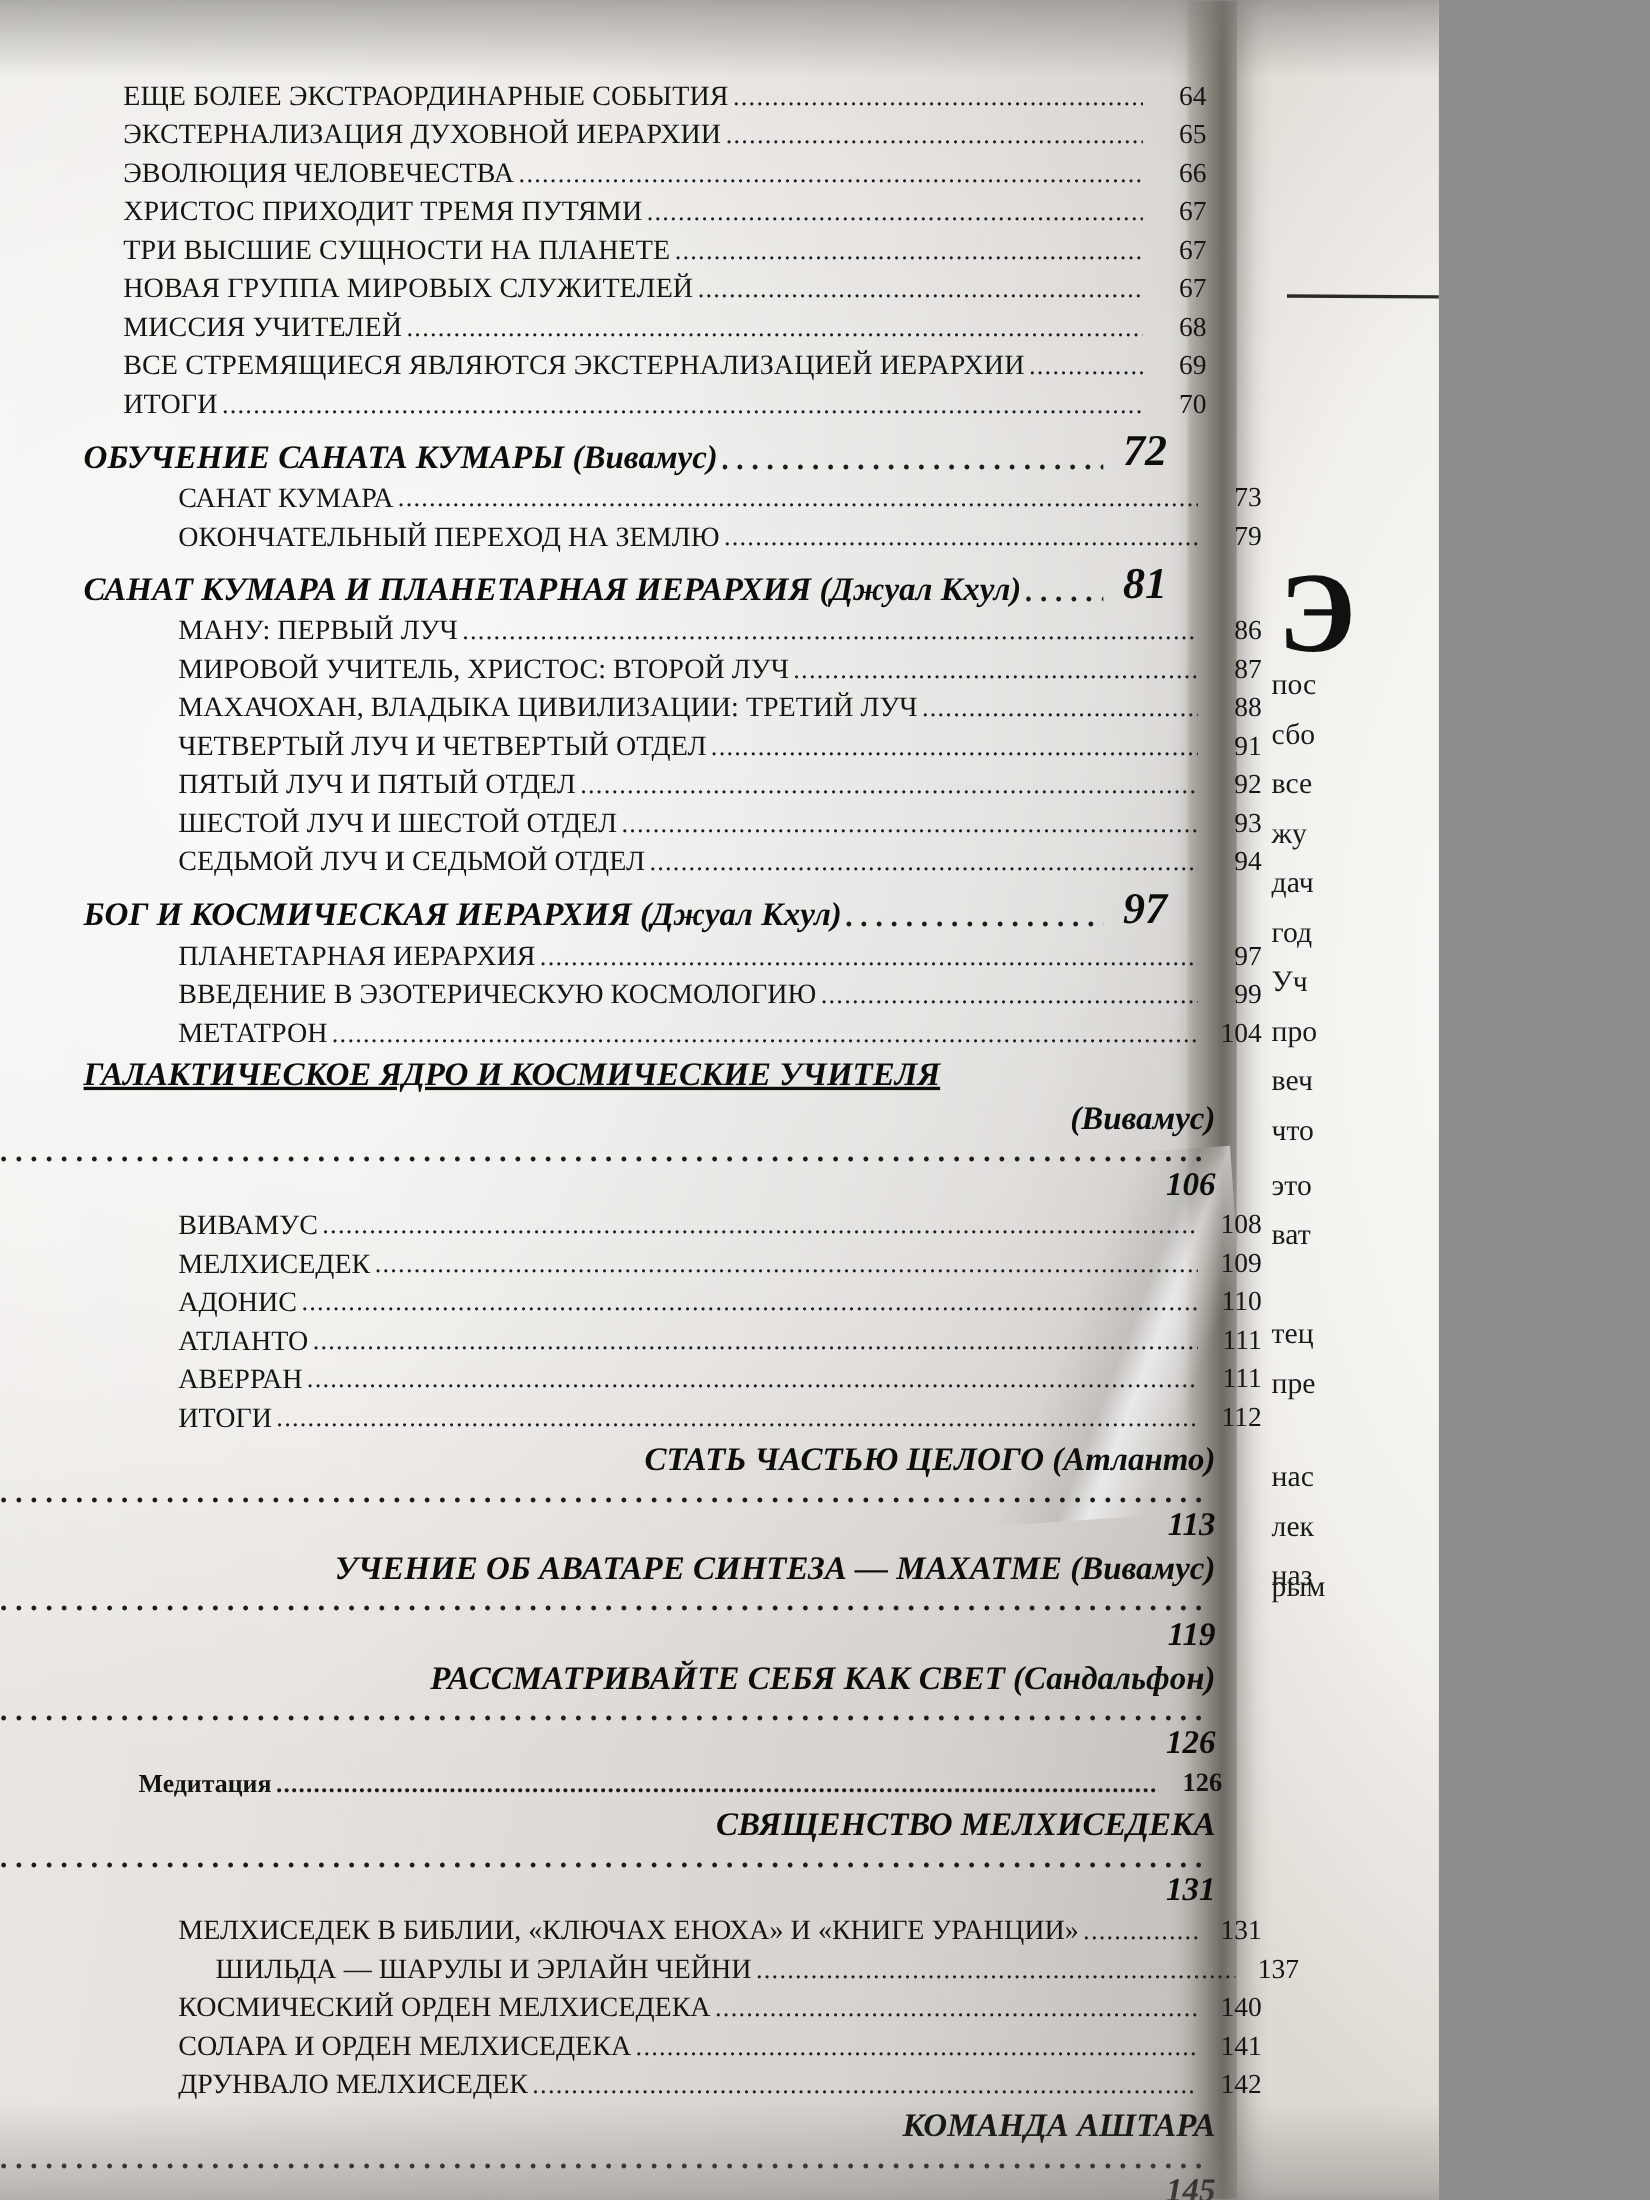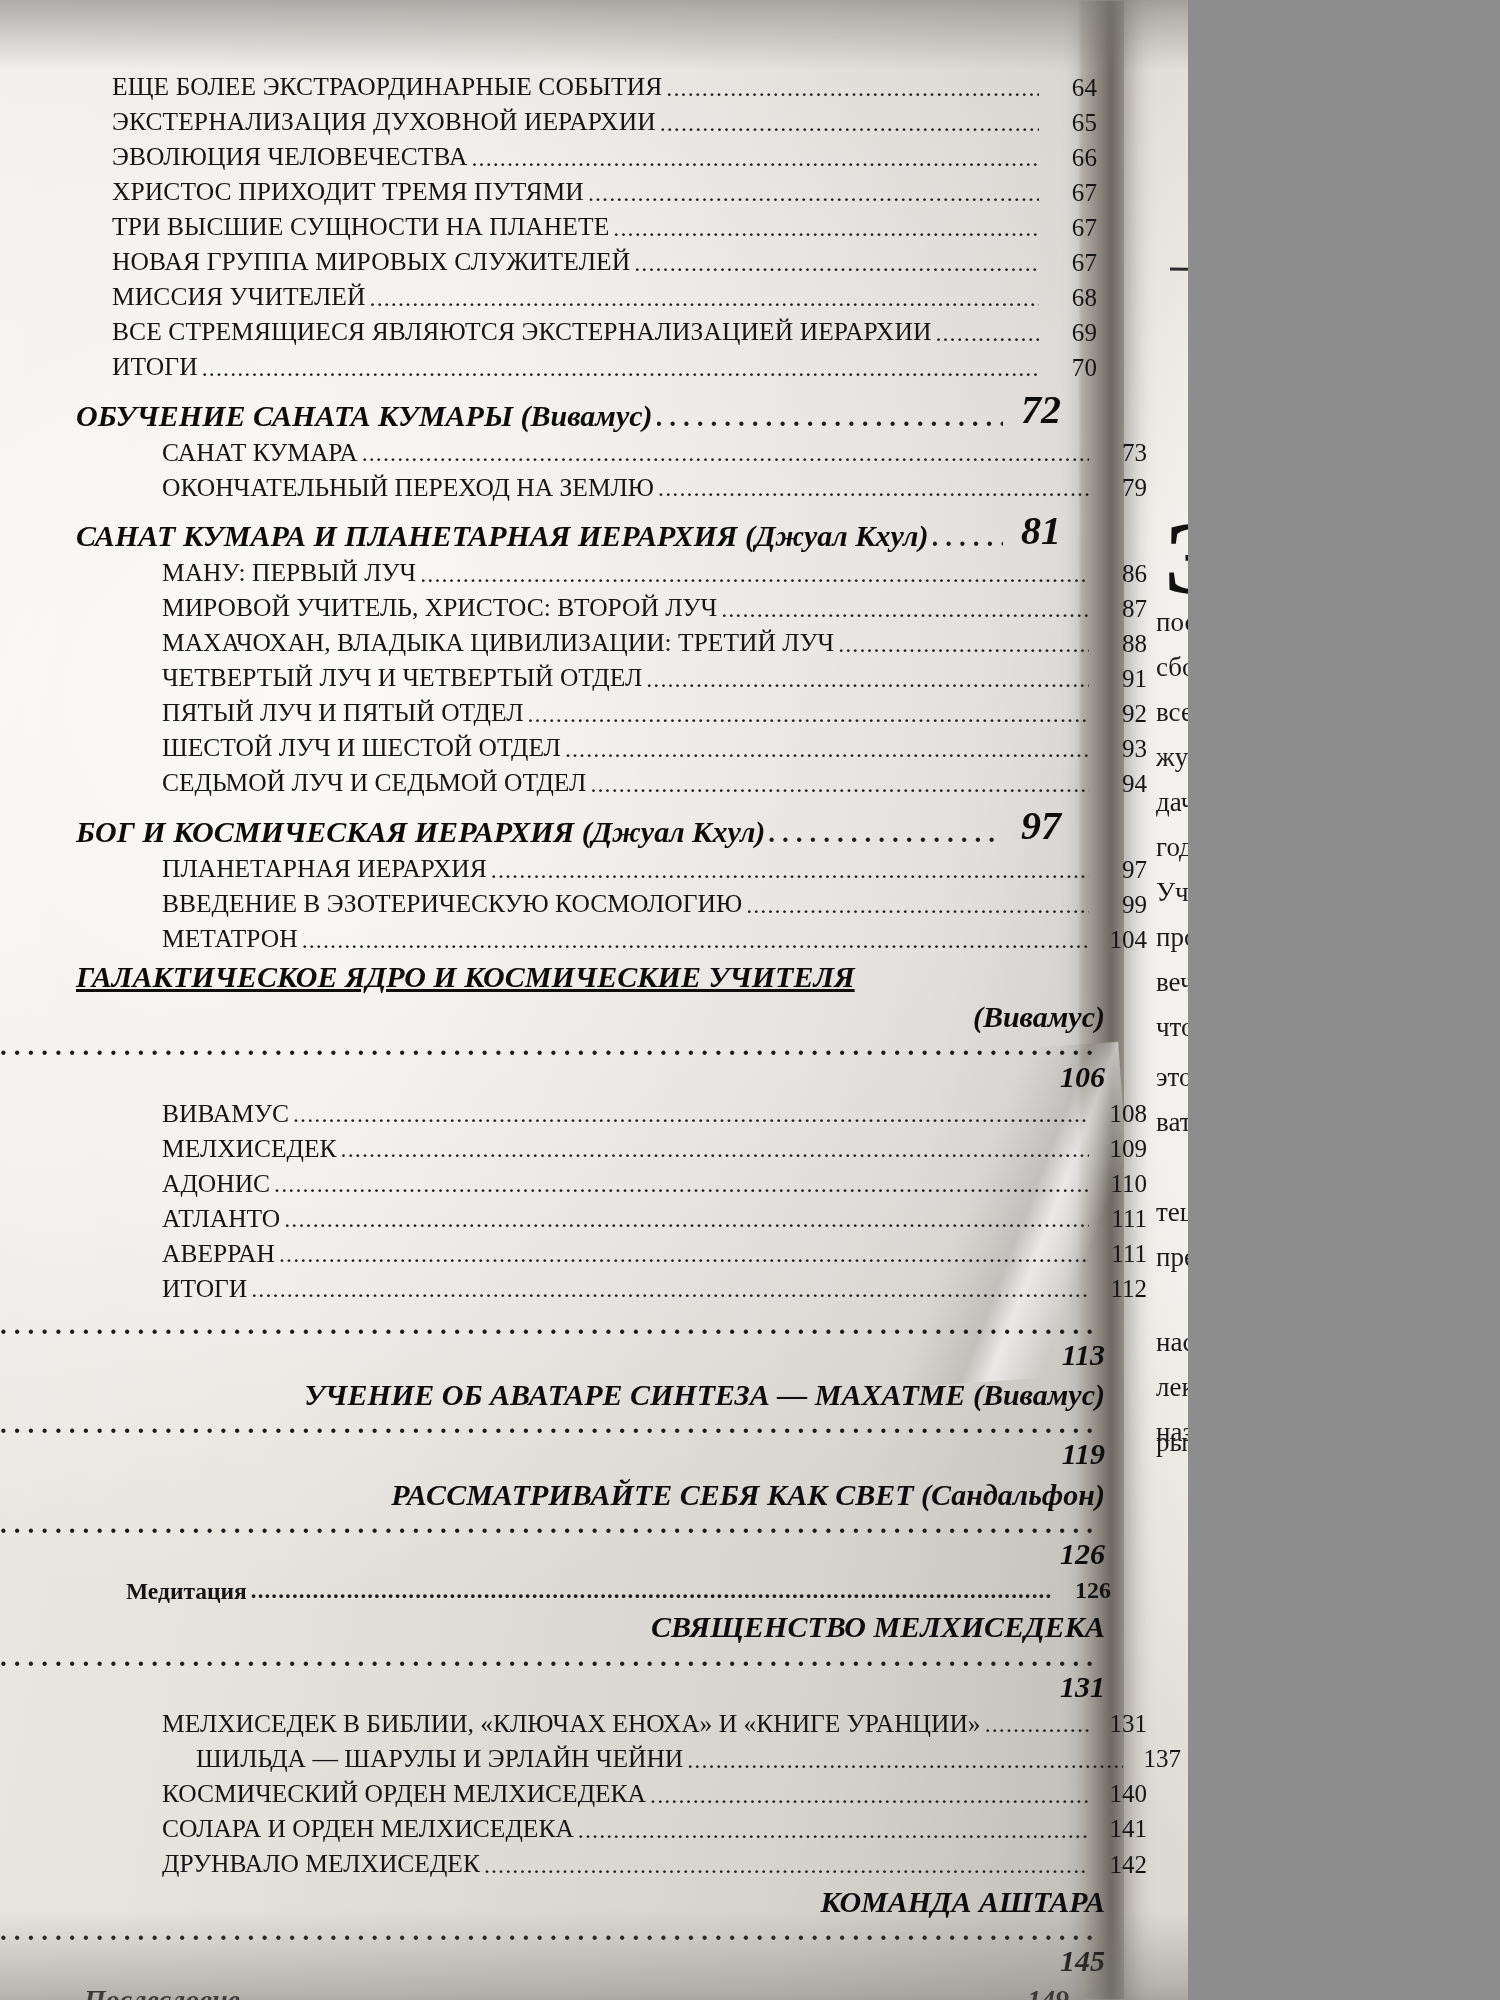--- a/index.html
+++ b/index.html
@@ -2,21 +2,21 @@
 <html lang="ru"><head>
 <meta charset="utf-8">
 <style>
   html, body {
     margin: 0;
     padding: 0;
     background: #8d8d8d;
   }
   .page {
     position: relative;
-    width: 1188px;
+    width: 1308px;
     height: 2000px;
     overflow: hidden;
     background: #cfcccb;
     font-family: "Liberation Serif", serif;
   }
 
   
   .paper-left {
     position: absolute;
     left: 0; top: 0;
@@ -366,20 +366,21 @@
         <span class="title">АВЕРРАН</span>
         <span class="dots">...............................................................................................................................................................</span>
         <span class="pg">111</span>
       </div>
       <div class="row lvl-sub2">
         <span class="title">ИТОГИ</span>
         <span class="dots">...............................................................................................................................................................</span>
         <span class="pg">112</span>
       </div>
       <div class="row lvl-main-cont">
+        <span class="title">СТАТЬ ЧАСТЬЮ ЦЕЛОГО (Атланто)</span>
         <span class="dots">...............................................................................................................................................................</span>
         <span class="pg">113</span>
       </div>
       <div class="row lvl-main-cont">
         <span class="title">УЧЕНИЕ ОБ АВАТАРЕ СИНТЕЗА — МАХАТМЕ (Вивамус)</span>
         <span class="dots">...............................................................................................................................................................</span>
         <span class="pg">119</span>
       </div>
       <div class="row lvl-main-cont">
         <span class="title">РАССМАТРИВАЙТЕ СЕБЯ КАК СВЕТ (Сандальфон)</span>

